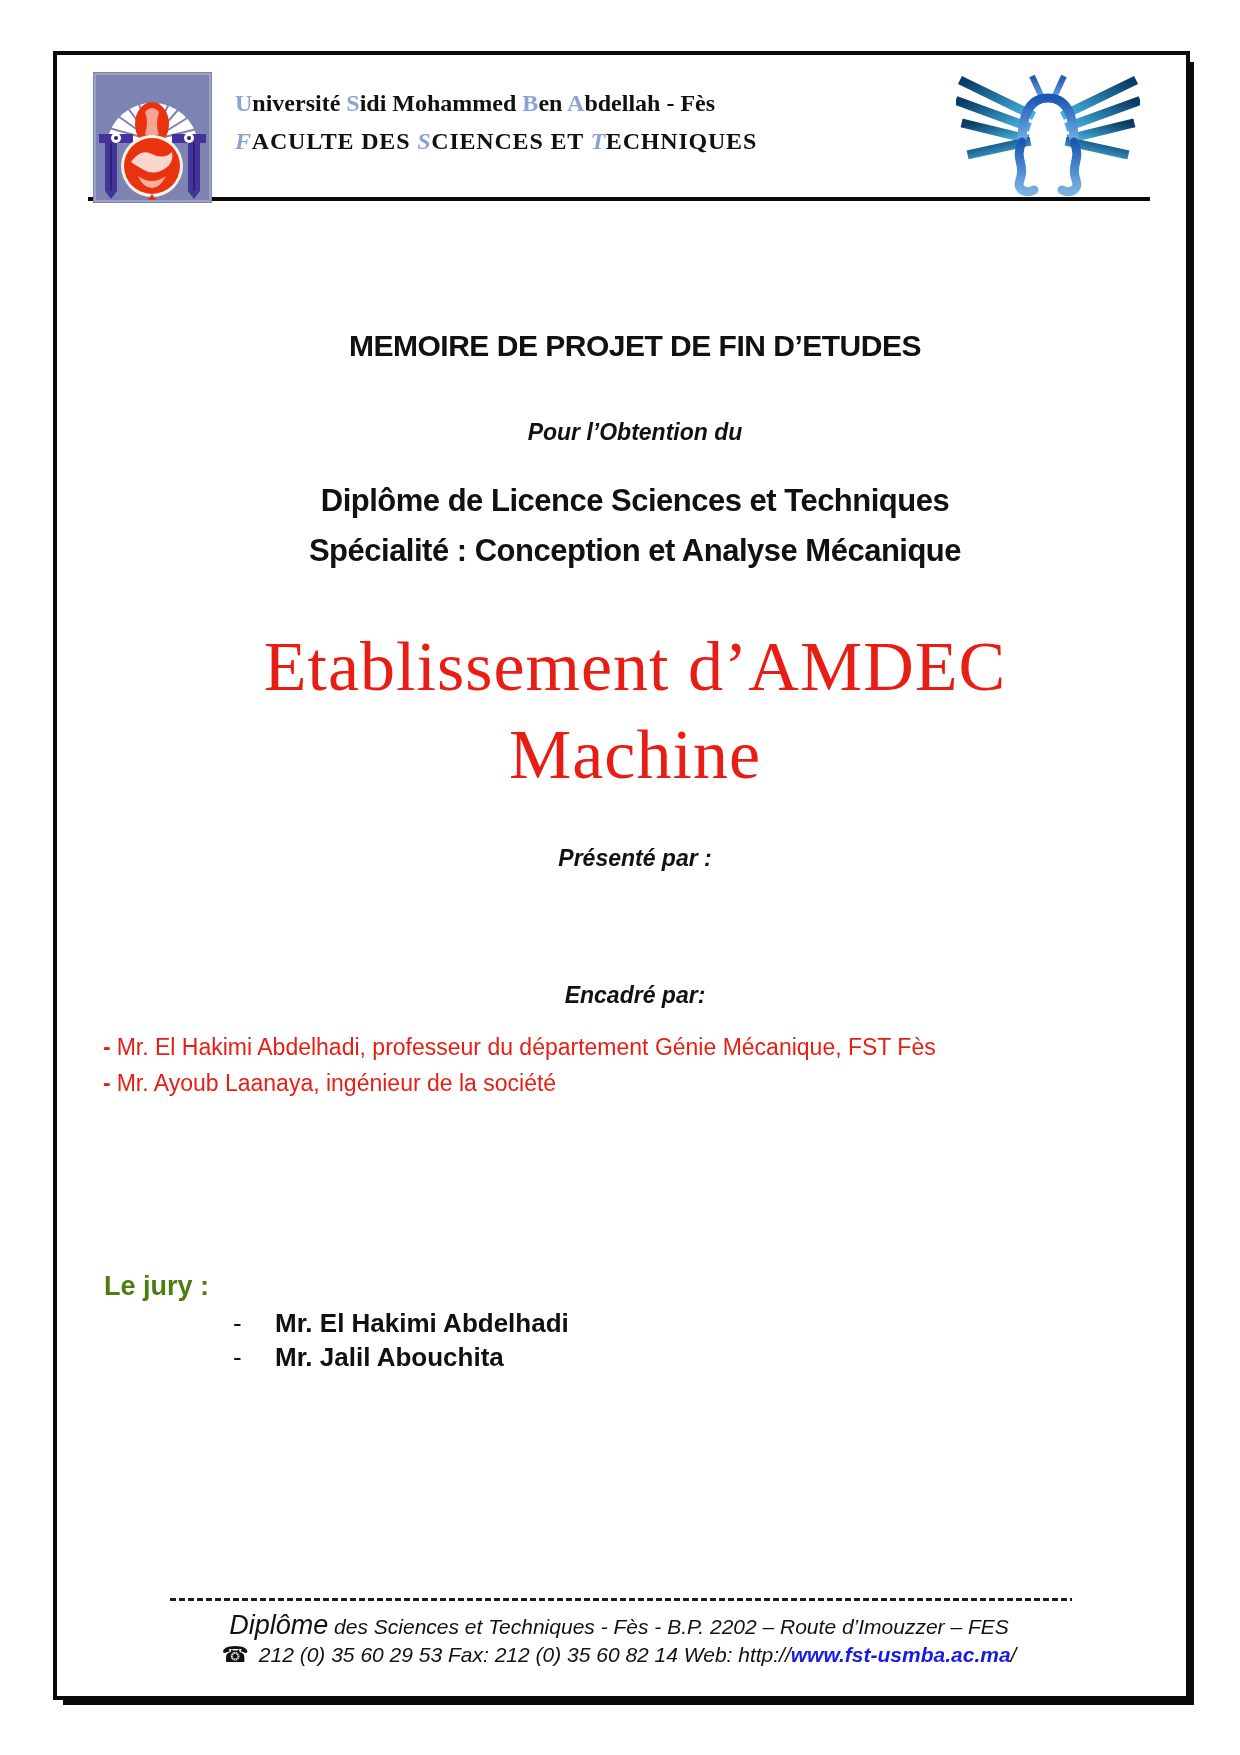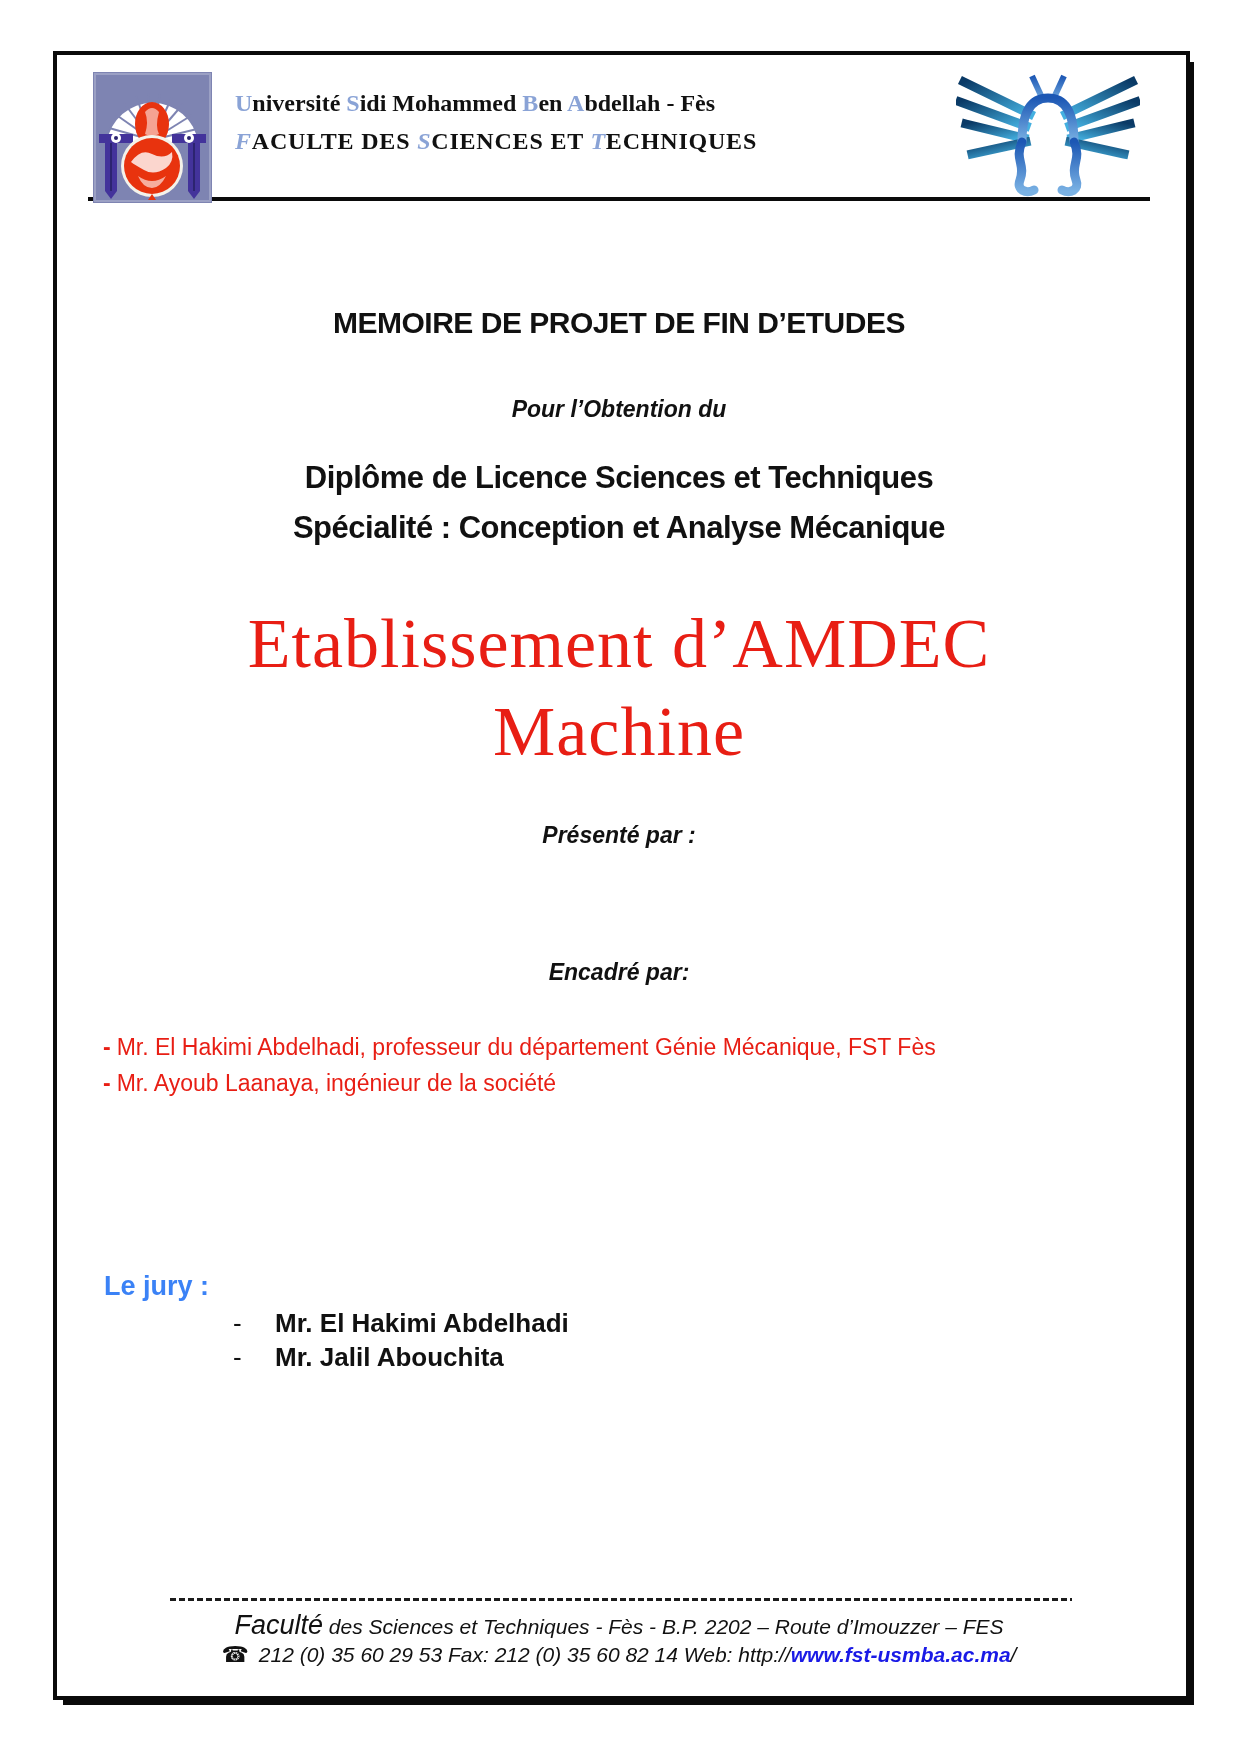--- a/index.html
+++ b/index.html
@@ -10,35 +10,35 @@
   
   .logo-left{position:absolute;left:93px;top:72px;width:119px;height:131px;z-index:3;}
   .logo-right{position:absolute;left:956px;top:68px;width:184px;height:132px;z-index:3;}
   .header-rule{position:absolute;left:88px;top:197px;width:1062px;height:4px;background:#0a0a0a;z-index:2;}
   .header-text{position:absolute;left:235px;top:84px;width:620px;text-align:left;
                font-family:"Liberation Serif",serif;font-weight:bold;font-size:24px;line-height:38px;color:#111;}
   .header-text .blue{color:#8AA3D6;}
   .header-text .fac{letter-spacing:0.8px;}
   .header-text .fac .blue{font-style:italic;}
   
-  .center-col{position:absolute;left:88px;width:1062px;text-align:center;color:#111;}
+  .center-col{position:absolute;left:104px;width:1062px;text-align:center;color:#111;margin-top:23px;}
   .memoire{top:306px;font-size:30px;font-weight:bold;letter-spacing:-0.5px;}
   .obtention{top:396px;font-size:23px;font-weight:bold;font-style:italic;}
   .diploma{top:453px;font-size:31px;font-weight:bold;line-height:50px;letter-spacing:-0.5px;}
   .big-title{top:600px;font-family:"Liberation Serif",serif;font-size:70px;line-height:88px;
              color:#E81E14;letter-spacing:1px;font-weight:400;}
   .presente{top:822px;font-size:23px;font-weight:bold;font-style:italic;}
   .author{top:885px;font-size:27px;font-weight:bold;font-style:italic;color:#E81E14;}
   .encadre{top:959px;font-size:23px;font-weight:bold;font-style:italic;}
   
   .supervisors{position:absolute;left:103px;top:1029px;width:1000px;text-align:left;
                font-size:23px;line-height:36px;color:#E81E14;}
   .supervisors .dash{font-weight:bold;margin-right:6px;}
   
-  .jury-label{position:absolute;left:104px;top:1271px;font-size:27px;font-weight:bold;color:#3b82f6;}
+  .jury-label{position:absolute;left:104px;top:1271px;font-size:27px;font-weight:bold;color:#4d7c0f;}
   .jury-list{position:absolute;left:233px;top:1306px;font-size:26px;font-weight:bold;color:#111;line-height:34px;}
   .jury-item{display:flex;}
   .jury-item .jdash{width:42px;font-weight:normal;}
   
   .dashed-sep{position:absolute;left:170px;top:1598px;width:902px;height:3px;
               background:repeating-linear-gradient(90deg,#1c1c1c 0 6px,transparent 6px 9px);}
   .footer-line1{position:absolute;left:88px;top:1610px;width:1062px;text-align:center;
                 font-style:italic;font-size:21px;color:#111;}
   .footer-line1 .lead{font-size:27px;}
   .footer-line2{position:absolute;left:88px;top:1642px;width:1062px;text-align:center;
@@ -176,18 +176,18 @@
         <span>Mr. El Hakimi Abdelhadi</span>
       </div>
     <div class="jury-item">
         <span class="jdash">-</span>
         <span>Mr. Jalil Abouchita</span>
       </div>
   </div>
 
   <div class="dashed-sep"></div>
   <div class="footer-line1">
-    <span class="lead">Faculté</span><span> des Sciences et Techniques -  Fès  - B.P. 2202 – Route d’Imouzzer – FES</span>
+    <span class="lead">Diplôme</span><span> des Sciences et Techniques -  Fès  - B.P. 2202 – Route d’Imouzzer – FES</span>
   </div>
   <div class="footer-line2">
     <span class="phone">☎</span><span> 212 (0) 35 60 29 53 Fax: 212 (0) 35 60 82 14 Web: http://</span><span class="link">www.fst-usmba.ac.ma</span><span>/</span>
   </div>
 </div>
 
 </body></html>

